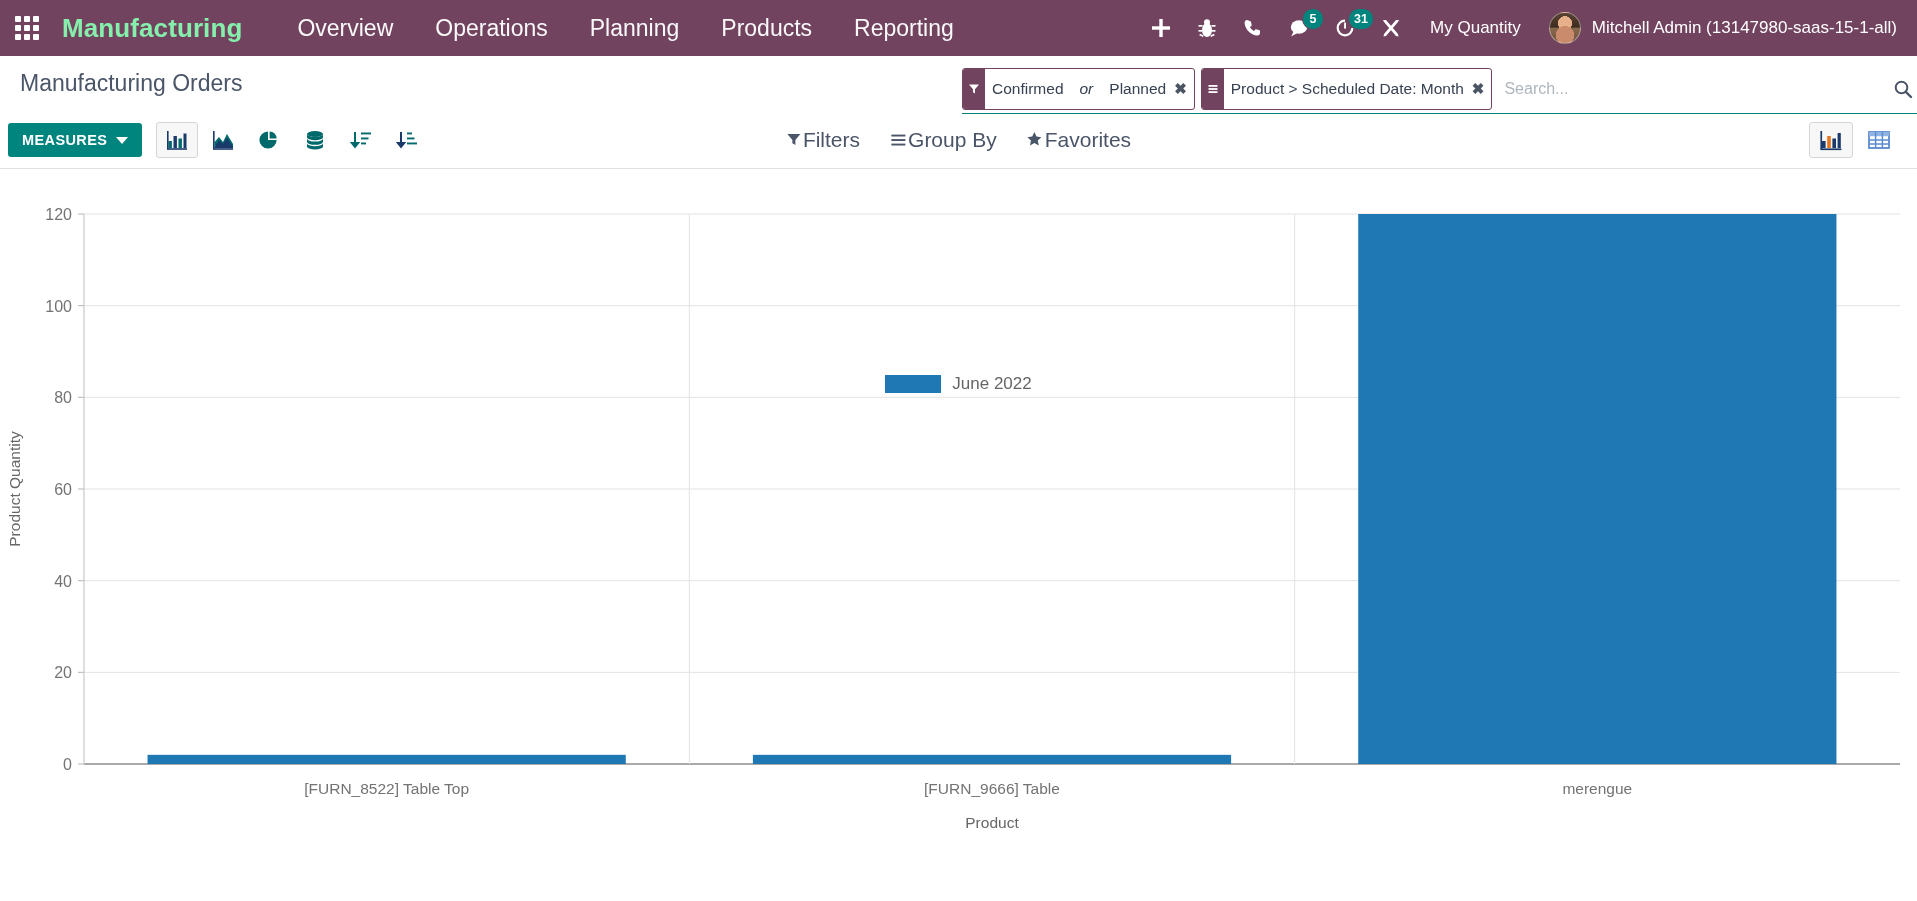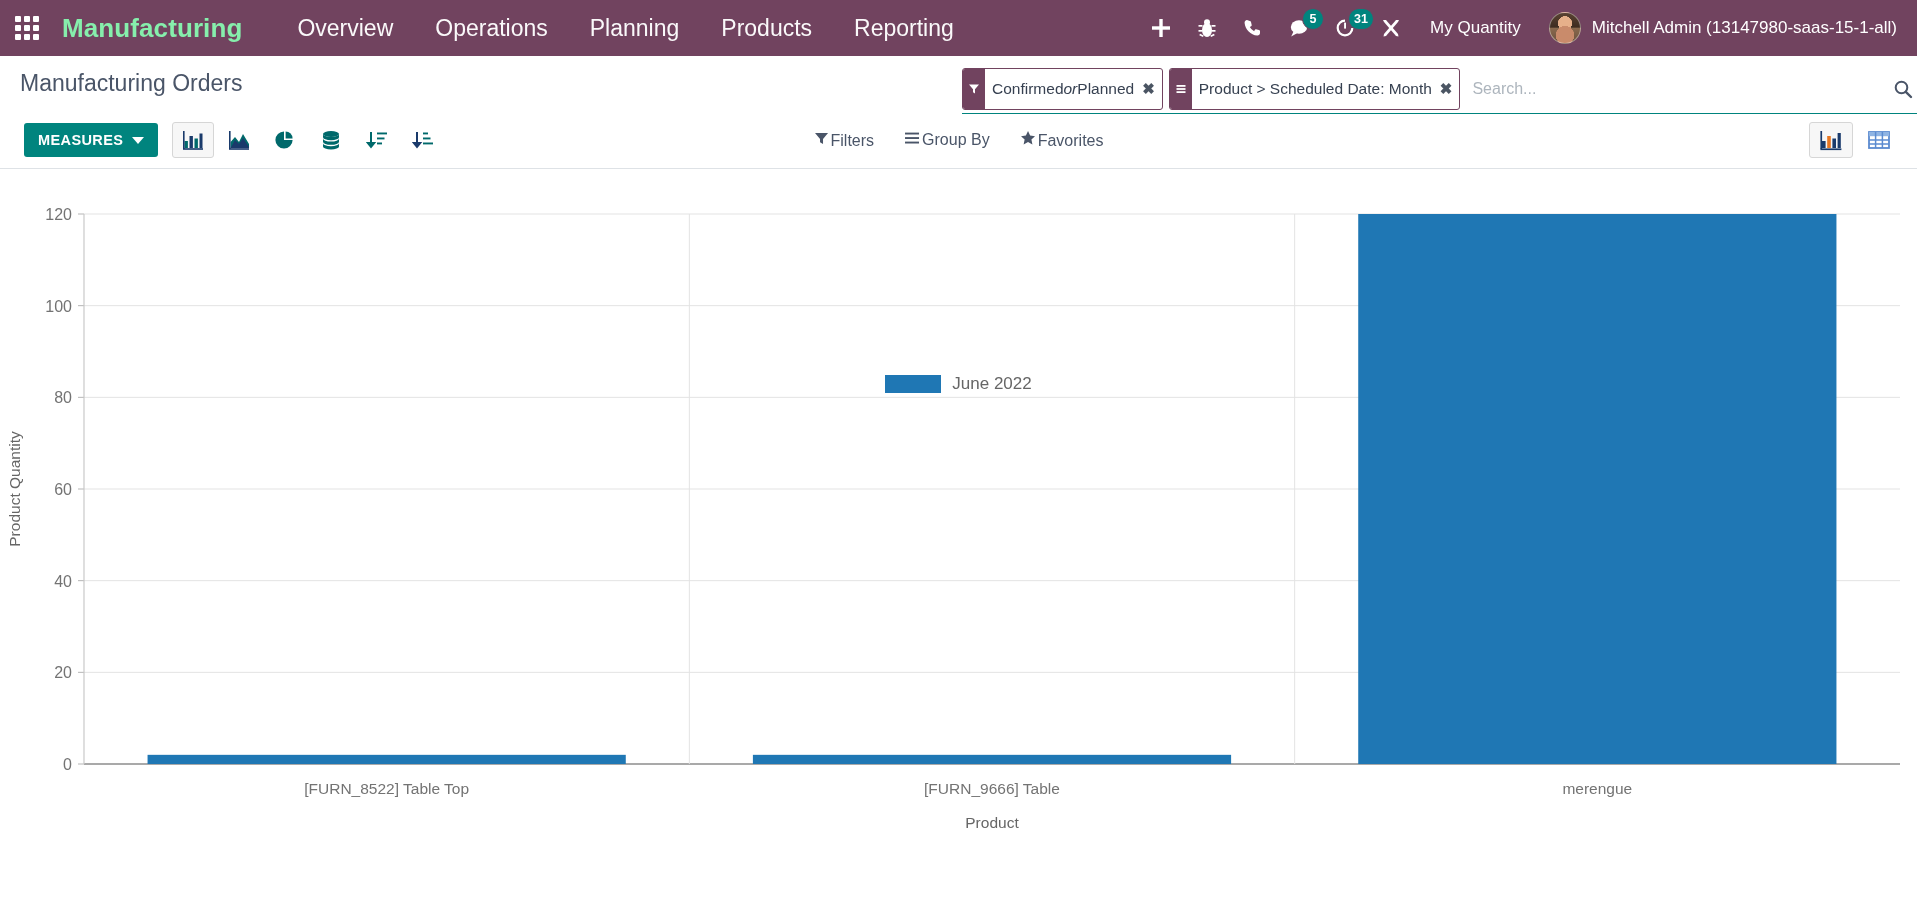--- a/index.html
+++ b/index.html
@@ -164,21 +164,21 @@
     flex: 0 0 auto;
   }
   .facet-label {
     display: flex;
     align-items: center;
     padding: 0 5px 0 7px;
     font-size: 15.5px;
     color: #374151;
     white-space: nowrap;
   }
-  .facet-label em { font-style: italic; margin: 0 0; }
+  .facet-label em { font-style: italic; margin: 0 16px; }
   .facet-remove {
     display: flex;
     align-items: center;
     padding: 0 7px 0 3px;
     font-size: 15px;
     color: #4b5563;
     font-weight: bold;
     cursor: pointer;
   }
   .search-input {
@@ -198,21 +198,21 @@
     cursor: pointer;
     color: #4A5568;
     padding: 0 4px 0 8px;
     display: flex;
     align-items: center;
   }
 
   .cp-bottom {
     display: flex;
     align-items: center;
-    padding: 8px 16px 10px 24px;
+    padding: 8px 16px 10px 8px;
     position: relative;
     min-height: 48px;
   }
   .btn-measures {
     background: #00847E;
     color: #ffffff;
     border: none;
     border-radius: 3px;
     font-size: 14.5px;
     font-weight: bold;
@@ -251,23 +251,23 @@
   .cp-center {
     position: absolute;
     left: 50%;
     transform: translateX(-50%);
     display: flex;
     align-items: center;
     gap: 30px;
   }
   .dropdown-toggle {
     display: flex;
-    align-items: flex-end;
+    align-items: flex-start;
     gap: 2px;
-    font-size: 16px;
+    font-size: 21px;
     color: #4A5568;
     cursor: pointer;
     white-space: nowrap;
   }
   .cp-right {
     margin-left: auto;
     display: flex;
     align-items: center;
   }
   .view-btn {

